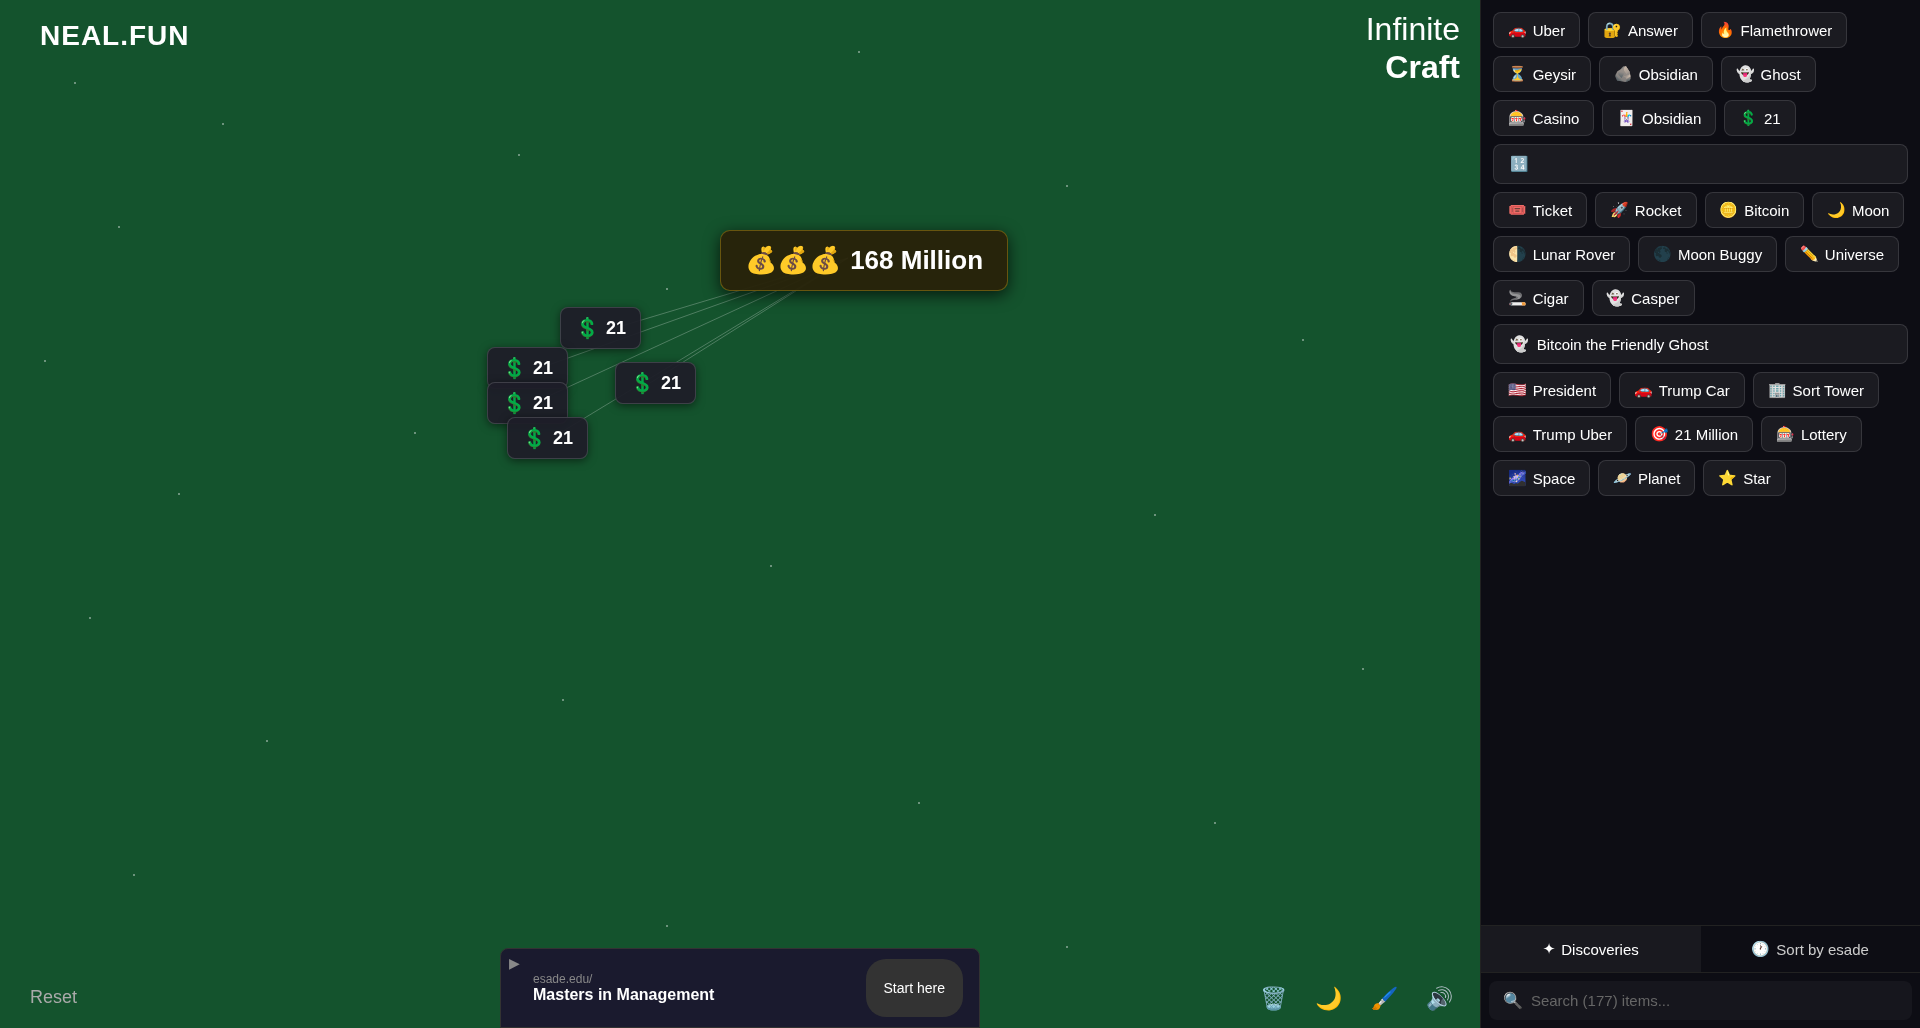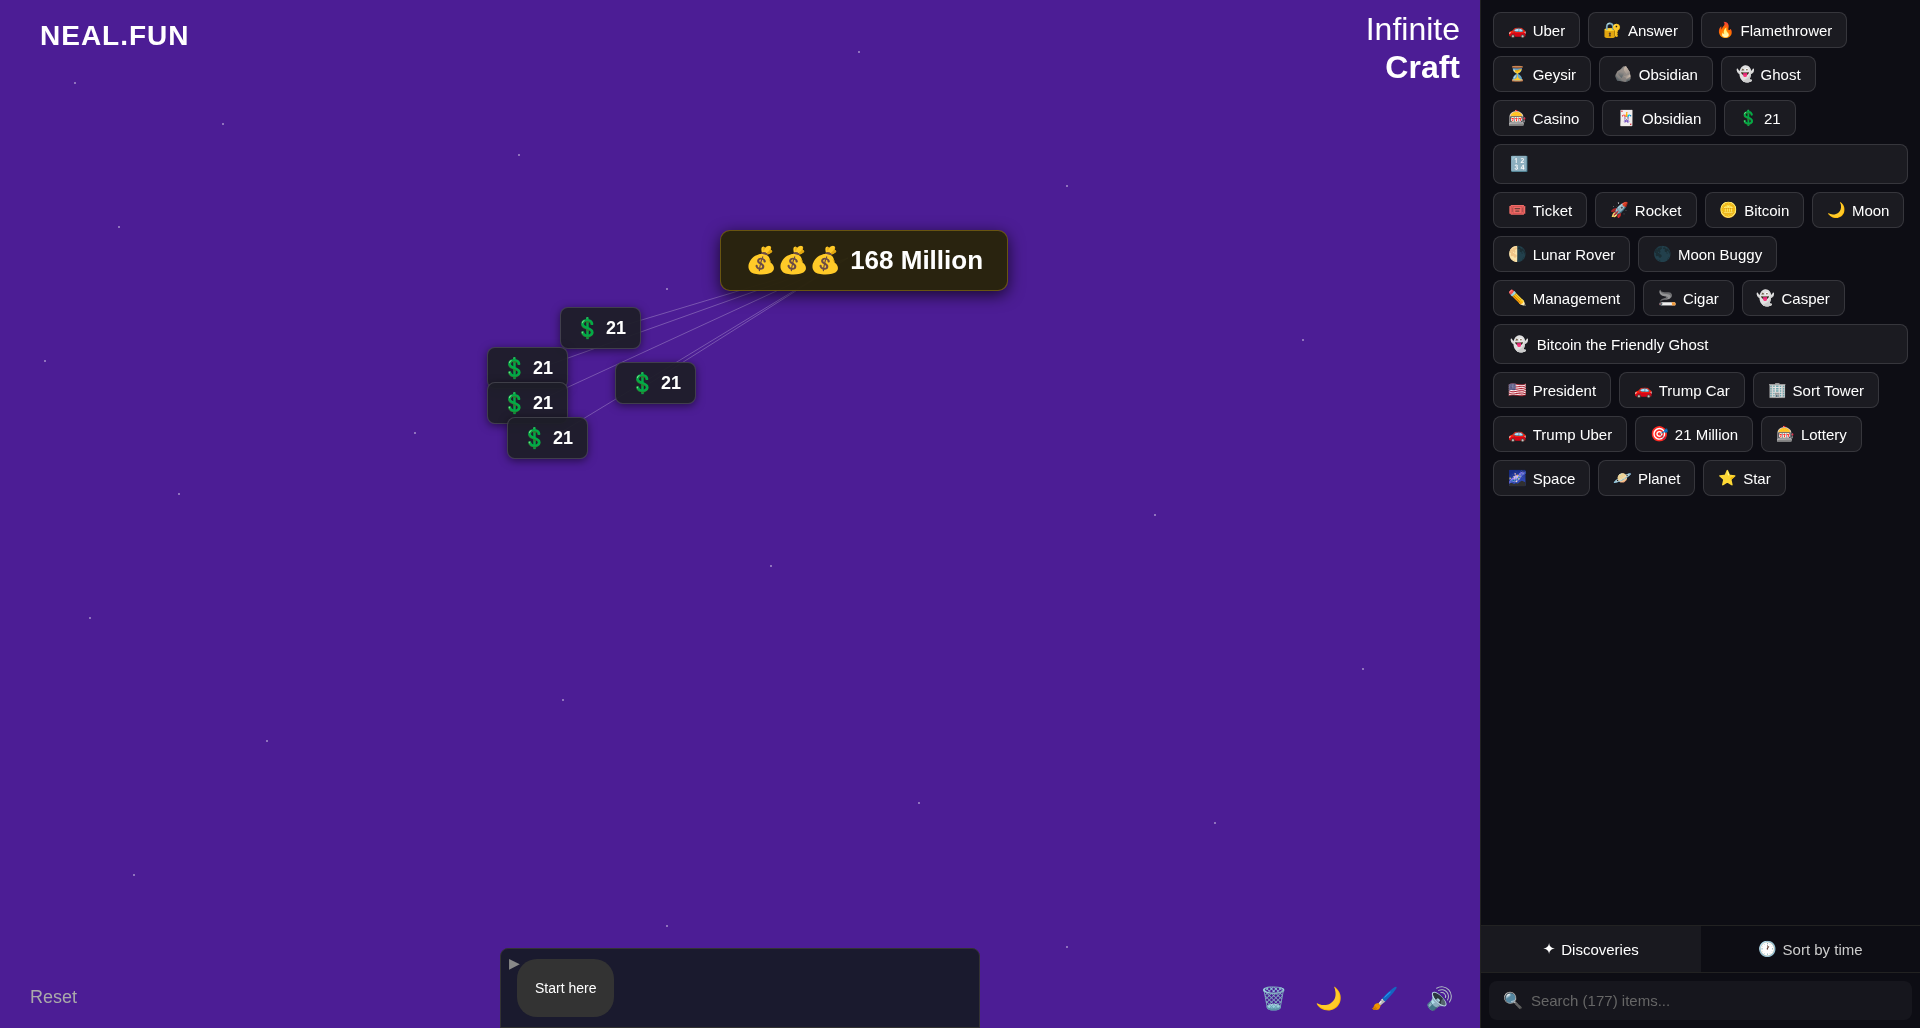--- a/index.html
+++ b/index.html
@@ -9,21 +9,21 @@
       background: #0a0a0f;
       font-family: -apple-system, BlinkMacSystemFont, 'Segoe UI', sans-serif;
       overflow: hidden;
       display: flex;
     }
 
     
     #canvas-area {
       flex: 1;
       position: relative;
-      background: #4c1d95;
+      background: #14532d;
       overflow: hidden;
     }
 
     
     .star {
       position: absolute;
       width: 2px;
       height: 2px;
       background: rgba(255,255,255,0.5);
       border-radius: 50%;
@@ -362,20 +362,24 @@
 
   <div id="bottom-toolbar">
     <span class="toolbar-icon">🗑️</span>
     <span class="toolbar-icon">🌙</span>
     <span class="toolbar-icon">🖌️</span>
     <span class="toolbar-icon">🔊</span>
   </div>
 
   <div id="ad-banner">
     <span class="ad-close">▶</span>
+    <div class="ad-text">
+      <div class="ad-source">esade.edu/</div>
+      <div class="ad-title">Masters in Management</div>
+    </div>
     <button class="ad-cta">Start here</button>
   </div>
 
 </div>
 
 <div id="sidebar">
 
   <div id="items-grid">
 
     <div class="item-chip">
@@ -443,21 +447,21 @@
       <span>🌗</span>
       <span>Lunar Rover</span>
     </div>
 
     <div class="item-chip">
       <span>🌑</span>
       <span>Moon Buggy</span>
     </div>
     <div class="item-chip">
       <span>✏️</span>
-      <span>Management</span>
+      <span>Universe</span>
     </div>
 
     <div class="item-chip">
       <span>🚬</span>
       <span>Cigar</span>
     </div>
     <div class="item-chip">
       <span>👻</span>
       <span>Casper</span>
     </div>
@@ -510,21 +514,21 @@
 
   <div id="sidebar-bottom">
 
     <div id="tab-bar">
       <button class="tab-btn active">
         <span>✦</span>
         <span>Discoveries</span>
       </button>
       <button class="tab-btn">
         <span>🕐</span>
-        <span>Sort by time</span>
+        <span>Sort by esade</span>
       </button>
     </div>
 
     <div id="search-bar">
       <span class="search-icon-svg">🔍</span>
       <input type="text" placeholder="Search (177) items..." style="">
     </div>
   </div>
 
 </div>

